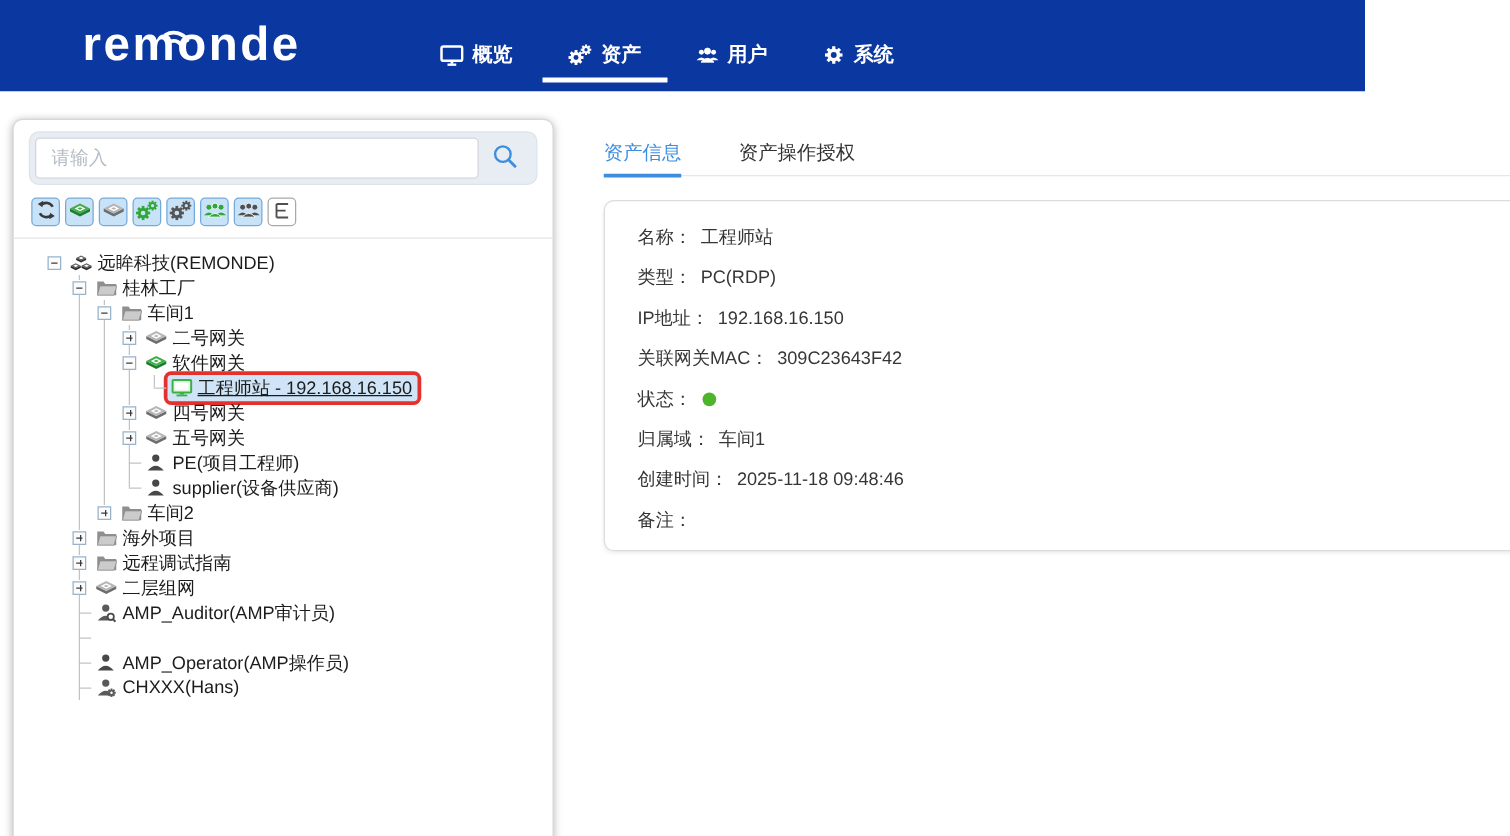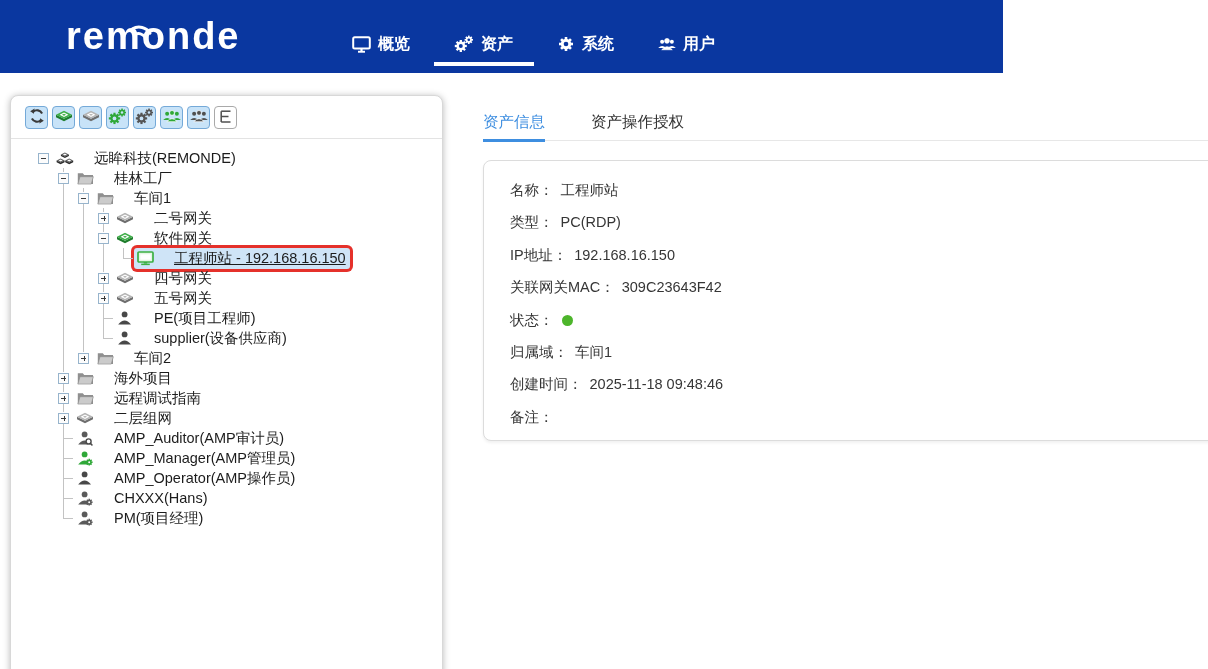--- a/index.html
+++ b/index.html
@@ -1,20 +1,20 @@
 <!DOCTYPE html>
 <html><head>
 <meta charset="utf-8">
 <style>
   * { margin:0; padding:0; box-sizing:border-box; }
   html,body { width:1208px; height:669px; overflow:hidden; background:#fff;
     font-family:"Liberation Sans","DejaVu Sans",sans-serif; }
 
   
-  .header { position:absolute; left:0; top:0; width:1003px; height:73px; background:#0a37a0; }
+  .header { position:absolute; left:0; top:0; width:1092px; height:73px; background:#0a37a0; }
   .logo { position:absolute; left:66px; top:10px; color:#fff; font-size:38px; font-weight:bold;
     letter-spacing:2px; line-height:52px; }
   .logo .arcs { position:absolute; left:58px; top:-6px; }
   .nav { position:absolute; left:350px; top:0; height:73px; display:flex; gap:40px; }
   .nav-item { position:relative; display:flex; align-items:center; gap:7px; color:#fff;
     font-size:16px; font-weight:bold; cursor:pointer; padding:0 2px;margin-top:15px; }
   .nav-item.active::after { content:''; position:absolute; left:50%; transform:translateX(-50%);
     bottom:7px; width:100px; height:4px; background:#fff; }
   .nav-item .nicon { display:flex; align-items:center; }
 
@@ -43,21 +43,21 @@
     border-left:1px solid #c3c3c3; }
   .elbow::before { content:''; position:absolute; left:9px; top:0; height:10px; border-left:1px solid #c3c3c3; }
   .elbow.cont::before { height:20px; }
   .elbow::after { content:''; position:absolute; left:9px; top:9.5px; width:10px; border-top:1px solid #c3c3c3; }
   .expander.topline::before { content:''; position:absolute; left:9px; top:0; height:4px; border-left:1px solid #c3c3c3; }
   .expander.botline::after { content:''; position:absolute; left:9px; bottom:0; height:4px; border-left:1px solid #c3c3c3; }
   .box { position:absolute; left:4px; top:4.5px; width:11px; height:11px; background:#fcfcfc;
     border:1px solid #97b4cc; cursor:pointer; }
   .box::before { content:''; position:absolute; left:2px; right:2px; top:50%; border-top:1px solid #3a3a3a; }
   .box.plus::after { content:''; position:absolute; top:2px; bottom:2px; left:50%; border-left:1px solid #3a3a3a; }
-  .node { display:flex; align-items:center; gap:20px; padding:1px 4px 1px 2px; border-radius:3px; cursor:pointer; }
+  .node { display:flex; align-items:center; gap:4px; padding:1px 4px 1px 2px; border-radius:3px; cursor:pointer; }
   .node .ticon { display:flex; align-items:center; width:18px; justify-content:center; }
   .node.sel { background:#cfe4f7;text-decoration:underline; }
   .node.annotated { box-shadow:0 0 0 3px #e5312b; }
 
   
   .tabbar { position:absolute; left:483px; top:104px; right:0; height:37px; border-bottom:1px solid #e7e7e7;font-family:Liberation Mono, monospace; }
   .tabs { display:flex; gap:46px; height:100%; }
   .tab { position:relative; display:flex; align-items:center; font-size:15.5px; color:#333; cursor:pointer; }
   .tab.active { color:#3e8ee0; }
   .tab.active::after { content:''; position:absolute; left:0; right:0; bottom:-2px; height:3px; background:#3e8ee0; }
@@ -113,50 +113,61 @@
               <rect x="13.950000000000001" y="0.5999999999999996" width="1.7" height="8.4" transform="rotate(135 14.8 4.8)"></rect>
               <circle cx="14.8" cy="4.8" r="3"></circle>
             </g>
             <circle cx="14.8" cy="4.8" r="1.35" fill="#0a37a0"></circle>
           </svg>
         </span>
         <span>资产</span>
       </div>
       <div class="nav-item">
         <span class="nicon">
-          <svg width="18" height="18" viewBox="0 0 18 18">
-            <g fill="#fff">
-              <rect x="7.7" y="2" width="2.6" height="14" transform="rotate(0 9 9)"></rect>
-              <rect x="7.7" y="2" width="2.6" height="14" transform="rotate(45 9 9)"></rect>
-              <rect x="7.7" y="2" width="2.6" height="14" transform="rotate(90 9 9)"></rect>
-              <rect x="7.7" y="2" width="2.6" height="14" transform="rotate(135 9 9)"></rect>
-              <circle cx="9" cy="9" r="5.2"></circle>
-            </g>
-            <circle cx="9" cy="9" r="2.3400000000000003" fill="#0a37a0"></circle>
-          </svg>
-        </span>
-        <span>系统</span>
-      </div>
-      <div class="nav-item">
-        <span class="nicon">
           <svg width="18" height="15" viewBox="0 0 20 16" fill="#fff">
             <circle cx="4.6" cy="5" r="2.2"></circle>
             <circle cx="15.4" cy="5" r="2.2"></circle>
             <path d="M0.2 12 Q4.6 7.4 9 12 Z"></path>
             <path d="M11 12 Q15.4 7.4 19.8 12 Z"></path>
             <circle cx="10" cy="4" r="2.7" stroke="#fff" stroke-width="0.8"></circle>
             <path d="M4.2 13.8 Q10 7 15.8 13.8 Z" stroke="#fff" stroke-width="0.8"></path>
           </svg>
         </span>
         <span>用户</span>
       </div>
+      <div class="nav-item">
+        <span class="nicon">
+          <svg width="18" height="18" viewBox="0 0 18 18">
+            <g fill="#fff">
+              <rect x="7.7" y="2" width="2.6" height="14" transform="rotate(0 9 9)"></rect>
+              <rect x="7.7" y="2" width="2.6" height="14" transform="rotate(45 9 9)"></rect>
+              <rect x="7.7" y="2" width="2.6" height="14" transform="rotate(90 9 9)"></rect>
+              <rect x="7.7" y="2" width="2.6" height="14" transform="rotate(135 9 9)"></rect>
+              <circle cx="9" cy="9" r="5.2"></circle>
+            </g>
+            <circle cx="9" cy="9" r="2.3400000000000003" fill="#0a37a0"></circle>
+          </svg>
+        </span>
+        <span>系统</span>
+      </div>
     </div>
 </div>
 
 <div class="sidebar">
+  <div class="searchwrap">
+    <input type="text" placeholder="请输入" style="">
+    <button class="search-btn">
+      <span>
+        <svg width="22" height="22" viewBox="0 0 22 22" fill="none" stroke="#3e8ee0" stroke-width="1.9">
+          <circle cx="9.3" cy="9.3" r="6.2"></circle>
+          <line x1="14" y1="14" x2="19" y2="19" stroke-width="2.3" stroke-linecap="round"></line>
+        </svg>
+      </span>
+    </button>
+  </div>
   <div class="toolbar">
       <button class="tbtn">
         <span><svg width="16" height="16" viewBox="0 0 16 16">
             <g fill="none" stroke="#3a3a3a" stroke-width="2.1">
               <path d="M13.1 5.4 A5.8 5.8 0 0 0 4.1 3.8"></path>
               <path d="M2.9 10.6 A5.8 5.8 0 0 0 11.9 12.2"></path>
             </g>
             <polygon points="5.6,0.6 4.9,5.8 1.2,3.2" fill="#3a3a3a"></polygon>
             <polygon points="10.4,15.4 11.1,10.2 14.8,12.8" fill="#3a3a3a"></polygon>
           </svg></span>
@@ -510,39 +521,20 @@
               <circle cx="11.6" cy="11.4" r="2.5" fill="#fff" stroke="#4a4a4a" stroke-width="1.4"></circle>
               <line x1="13.4" y1="13.3" x2="15.4" y2="15.4" stroke="#4a4a4a" stroke-width="1.5"></line>
             </svg>
           </span>
           <span>AMP_Auditor(AMP审计员)</span>
         </span>
       </div>
       <div class="trow">
         <span class="cell guide"></span>
         <span class="cell elbow cont"></span>
-        <span class="node">
-          <span class="ticon">
-            <svg width="16" height="16" viewBox="0 0 16 16">
-              <g fill="#2fa838">
-                <circle cx="7.6" cy="4.4" r="2.9"></circle>
-                <path d="M1.2 14.4 Q7.6 6.8 14 14.4 Z"></path>
-              </g>
-              <g stroke="#2fa838" stroke-width="1.5">
-                <line x1="12.2" y1="8.8" x2="12.2" y2="15.6"></line>
-                <line x1="8.8" y1="12.2" x2="15.6" y2="12.2"></line>
-                <line x1="9.8" y1="9.8" x2="14.6" y2="14.6"></line>
-                <line x1="14.6" y1="9.8" x2="9.8" y2="14.6"></line>
-              </g>
-              <circle cx="12.2" cy="12.2" r="2.4" fill="#2fa838"></circle>
-              <circle cx="12.2" cy="12.2" r="1" fill="#fff"></circle>
-            </svg>
-          </span>
-          <span>AMP_Manager(AMP管理员)</span>
-        </span>
       </div>
       <div class="trow">
         <span class="cell guide"></span>
         <span class="cell elbow cont"></span>
         <span class="node">
           <span class="ticon">
             <svg width="16" height="16" viewBox="0 0 16 16">
               <g fill="#484848">
                 <circle cx="7.6" cy="4.4" r="2.9"></circle>
                 <path d="M1.2 14.4 Q7.6 6.8 14 14.4 Z"></path>
@@ -566,43 +558,20 @@
                 <line x1="12.2" y1="8.8" x2="12.2" y2="15.6"></line>
                 <line x1="8.8" y1="12.2" x2="15.6" y2="12.2"></line>
                 <line x1="9.8" y1="9.8" x2="14.6" y2="14.6"></line>
                 <line x1="14.6" y1="9.8" x2="9.8" y2="14.6"></line>
               </g>
               <circle cx="12.2" cy="12.2" r="2.4" fill="#5a5a5a"></circle>
               <circle cx="12.2" cy="12.2" r="1" fill="#fff"></circle>
             </svg>
           </span>
           <span>CHXXX(Hans)</span>
-        </span>
-      </div>
-      <div class="trow">
-        <span class="cell guide"></span>
-        <span class="cell elbow"></span>
-        <span class="node">
-          <span class="ticon">
-            <svg width="16" height="16" viewBox="0 0 16 16">
-              <g fill="#5a5a5a">
-                <circle cx="7.6" cy="4.4" r="2.9"></circle>
-                <path d="M1.2 14.4 Q7.6 6.8 14 14.4 Z"></path>
-              </g>
-              <g stroke="#5a5a5a" stroke-width="1.5">
-                <line x1="12.2" y1="8.8" x2="12.2" y2="15.6"></line>
-                <line x1="8.8" y1="12.2" x2="15.6" y2="12.2"></line>
-                <line x1="9.8" y1="9.8" x2="14.6" y2="14.6"></line>
-                <line x1="14.6" y1="9.8" x2="9.8" y2="14.6"></line>
-              </g>
-              <circle cx="12.2" cy="12.2" r="2.4" fill="#5a5a5a"></circle>
-              <circle cx="12.2" cy="12.2" r="1" fill="#fff"></circle>
-            </svg>
-          </span>
-          <span>PM(项目经理)</span>
         </span>
       </div>
     </div>
 </div>
 
 <div class="tabbar">
   <div class="tabs">
       <div class="tab active">
         <span>资产信息</span>
       </div>

